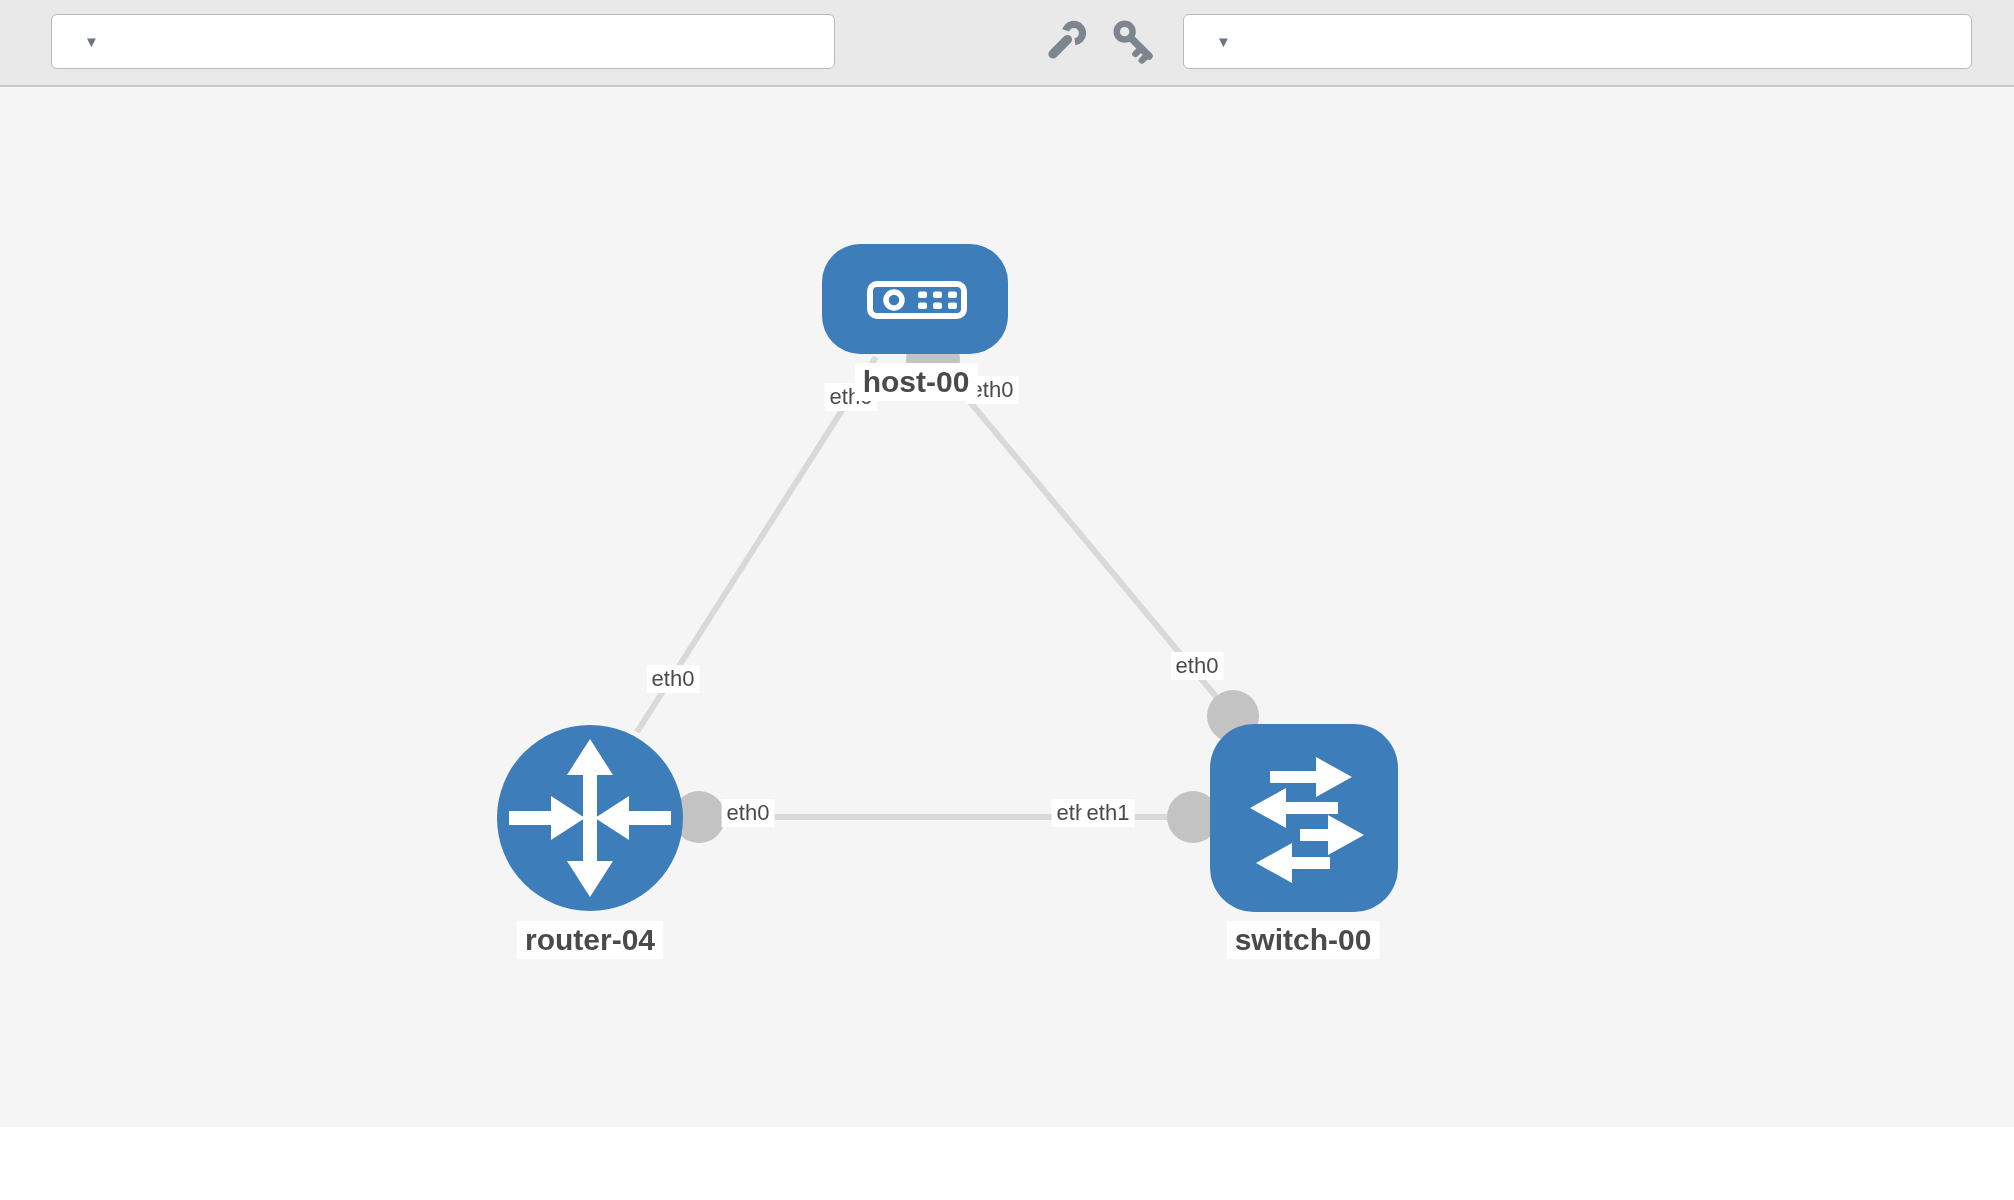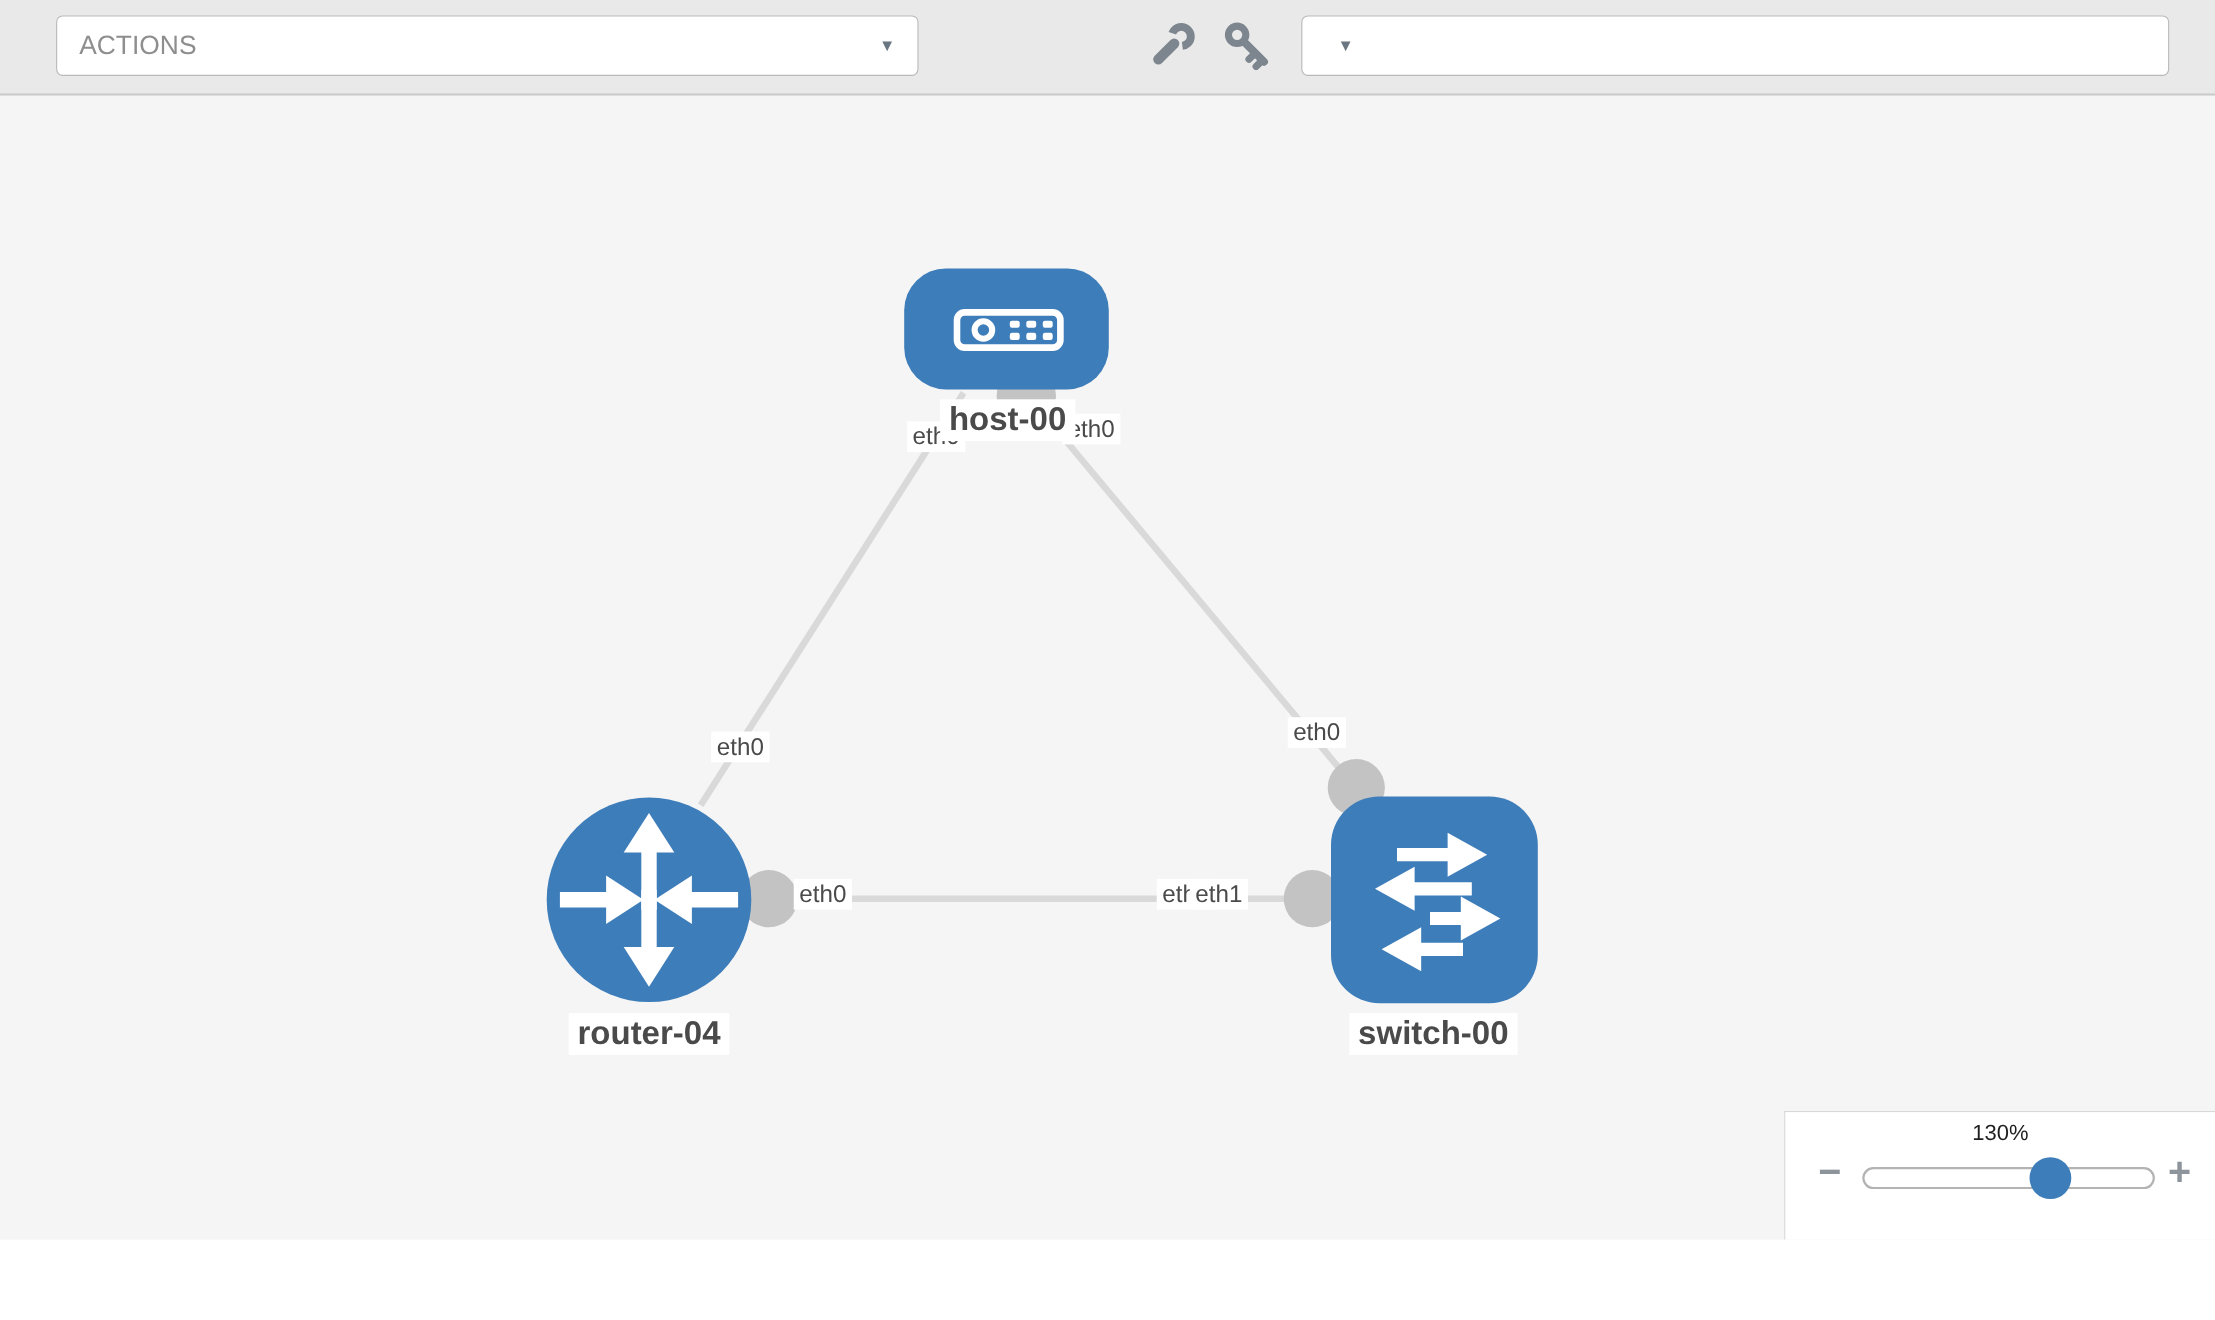--- a/index.html
+++ b/index.html
@@ -52,21 +52,20 @@
        background:#3d7dba;cursor:grab;}
 </style>
 </head>
 <body>
 
 <div class="app">
 
 
   <div class="toolbar">
     <div class="select-box actions-box">
-      <span class="select-label">ACTIONS</span>
       <span class="caret">▼</span>
     </div>
 
     <div class="tool-icon wrench-btn">
       <svg width="46" height="46" viewBox="0 0 32 32">
         <g stroke="#7d858e" fill="none">
           <circle cx="21.5" cy="10.5" r="6" stroke-width="5" stroke-dasharray="26 12" stroke-dashoffset="22" transform="rotate(45 21.5 10.5)"></circle>
           <line x1="17" y1="15" x2="7" y2="25" stroke-width="6.5" stroke-linecap="round"></line>
         </g>
       </svg>
@@ -153,26 +152,15 @@
     <div class="lbl if-label" style="left:673px;top:592px;">eth0</div>
     <div class="lbl if-label" style="left:1197px;top:579px;">eth0</div>
     <div class="lbl if-label" style="left:748px;top:726px;">eth0</div>
     <div class="lbl if-label" style="left:1078px;top:726px;z-index:3;">eth0</div>
     <div class="lbl if-label" style="left:1108px;top:726px;z-index:4;">eth1</div>
 
     <div class="lbl node-label" style="left:916px;top:295px;z-index:5;">host-00</div>
     <div class="lbl node-label" style="left:590px;top:853px;">router-04</div>
     <div class="lbl node-label" style="left:1303px;top:853px;">switch-00</div>
 
-    <div class="zoom-panel">
-      <div class="zoom-level">130%</div>
-      <div class="zoom-minus">
-        <span>−</span>
-      </div>
-      <div class="zoom-track"></div>
-      <div class="zoom-handle"></div>
-      <div class="zoom-plus">
-        <span>+</span>
-      </div>
-    </div>
 
   </div>
 </div>
 
 </body></html>

